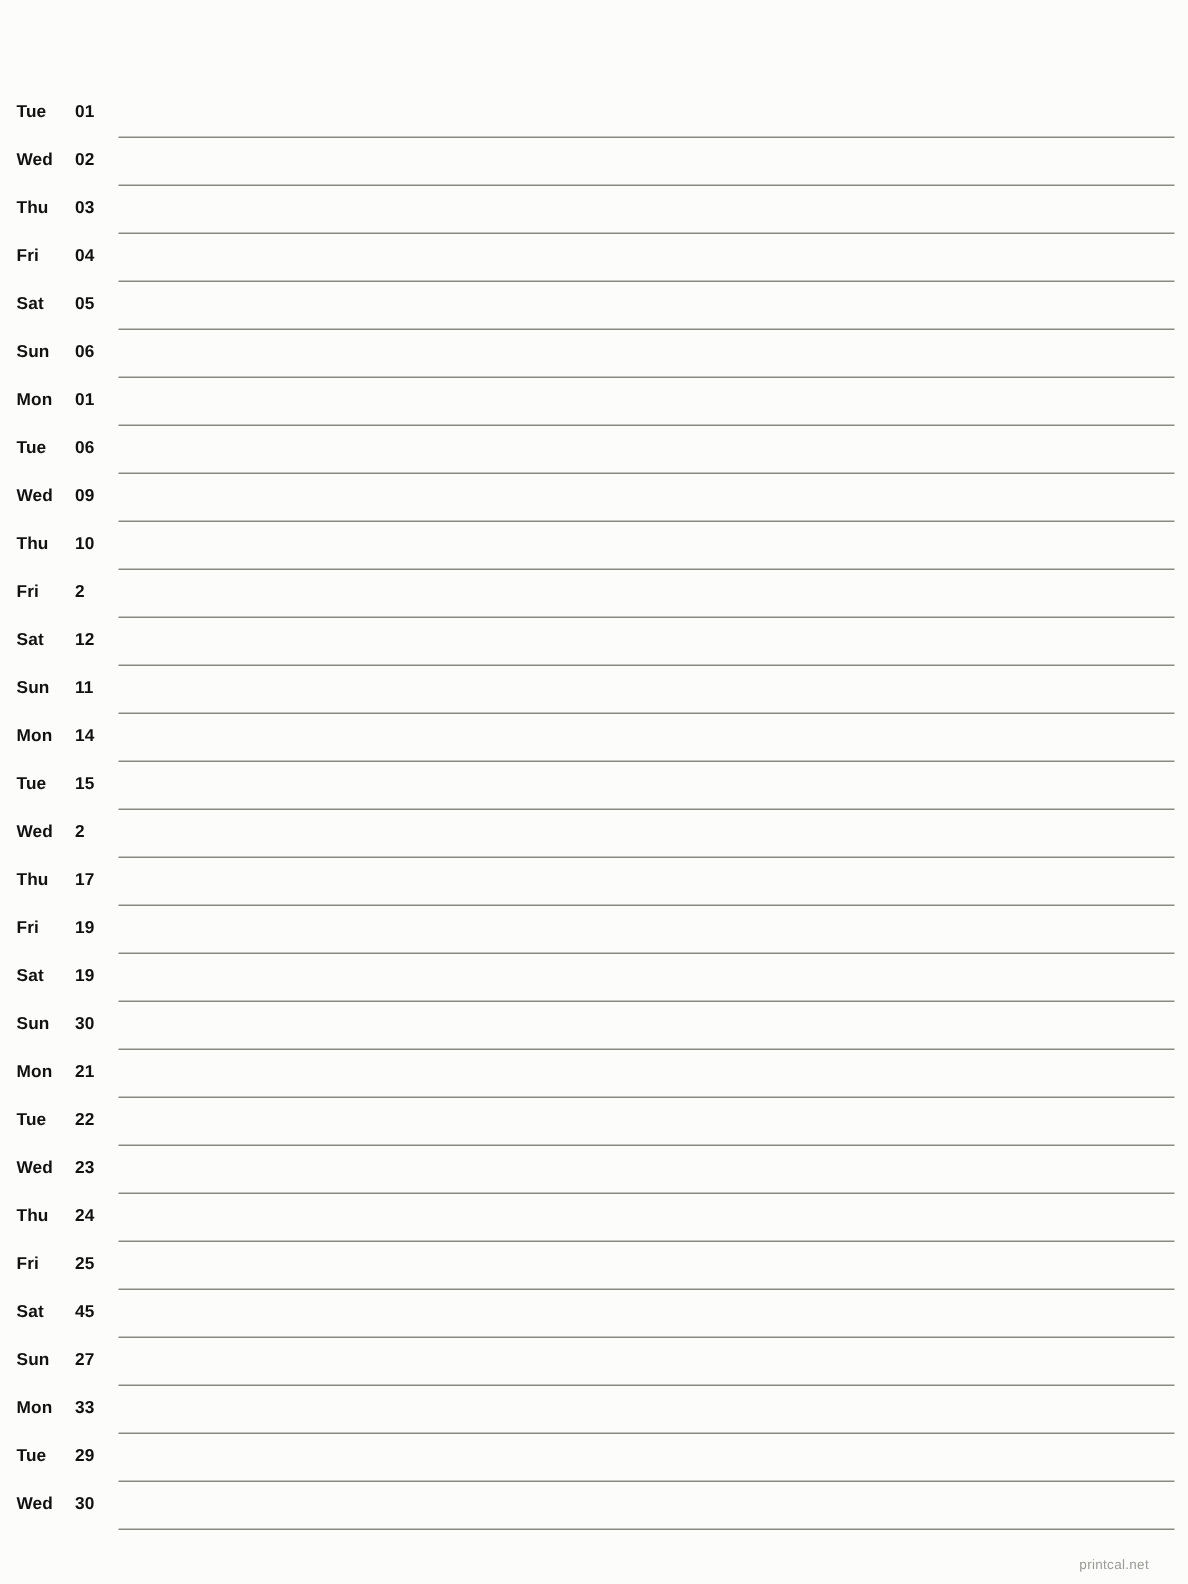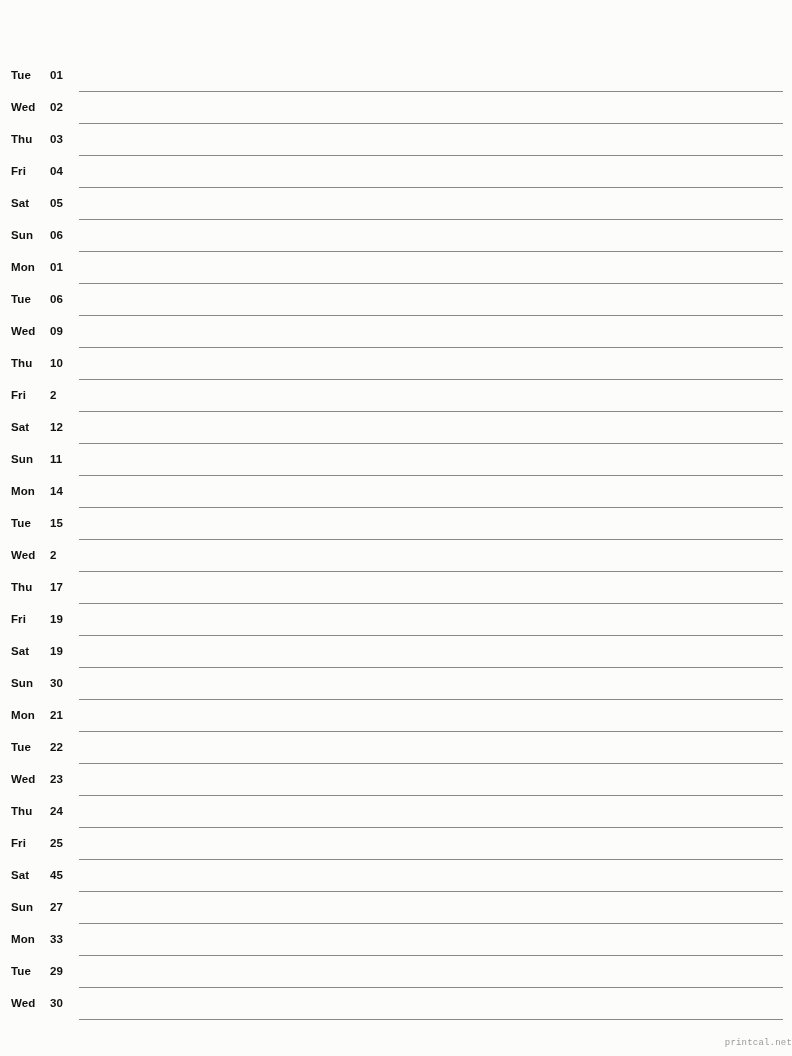--- a/index.html
+++ b/index.html
@@ -86,27 +86,26 @@
     left: 79px;
     right: 9px;
     bottom: 0;
     height: 0;
     border-bottom: 1px solid #8a8a85;
   }
 
   
   .footer {
     position: absolute;
-    right: 0;
+    right: 26px;
     bottom: 8px;
     font-size: 9px;
     color: #9a9a96;
     letter-spacing: 0.2px;
     white-space: nowrap;
-    font-family: Liberation Mono, monospace;
   }
 </style>
 </head>
 <body>
 
 <div class="page">
 
 
   <div class="rows">
       <div class="day-row">

